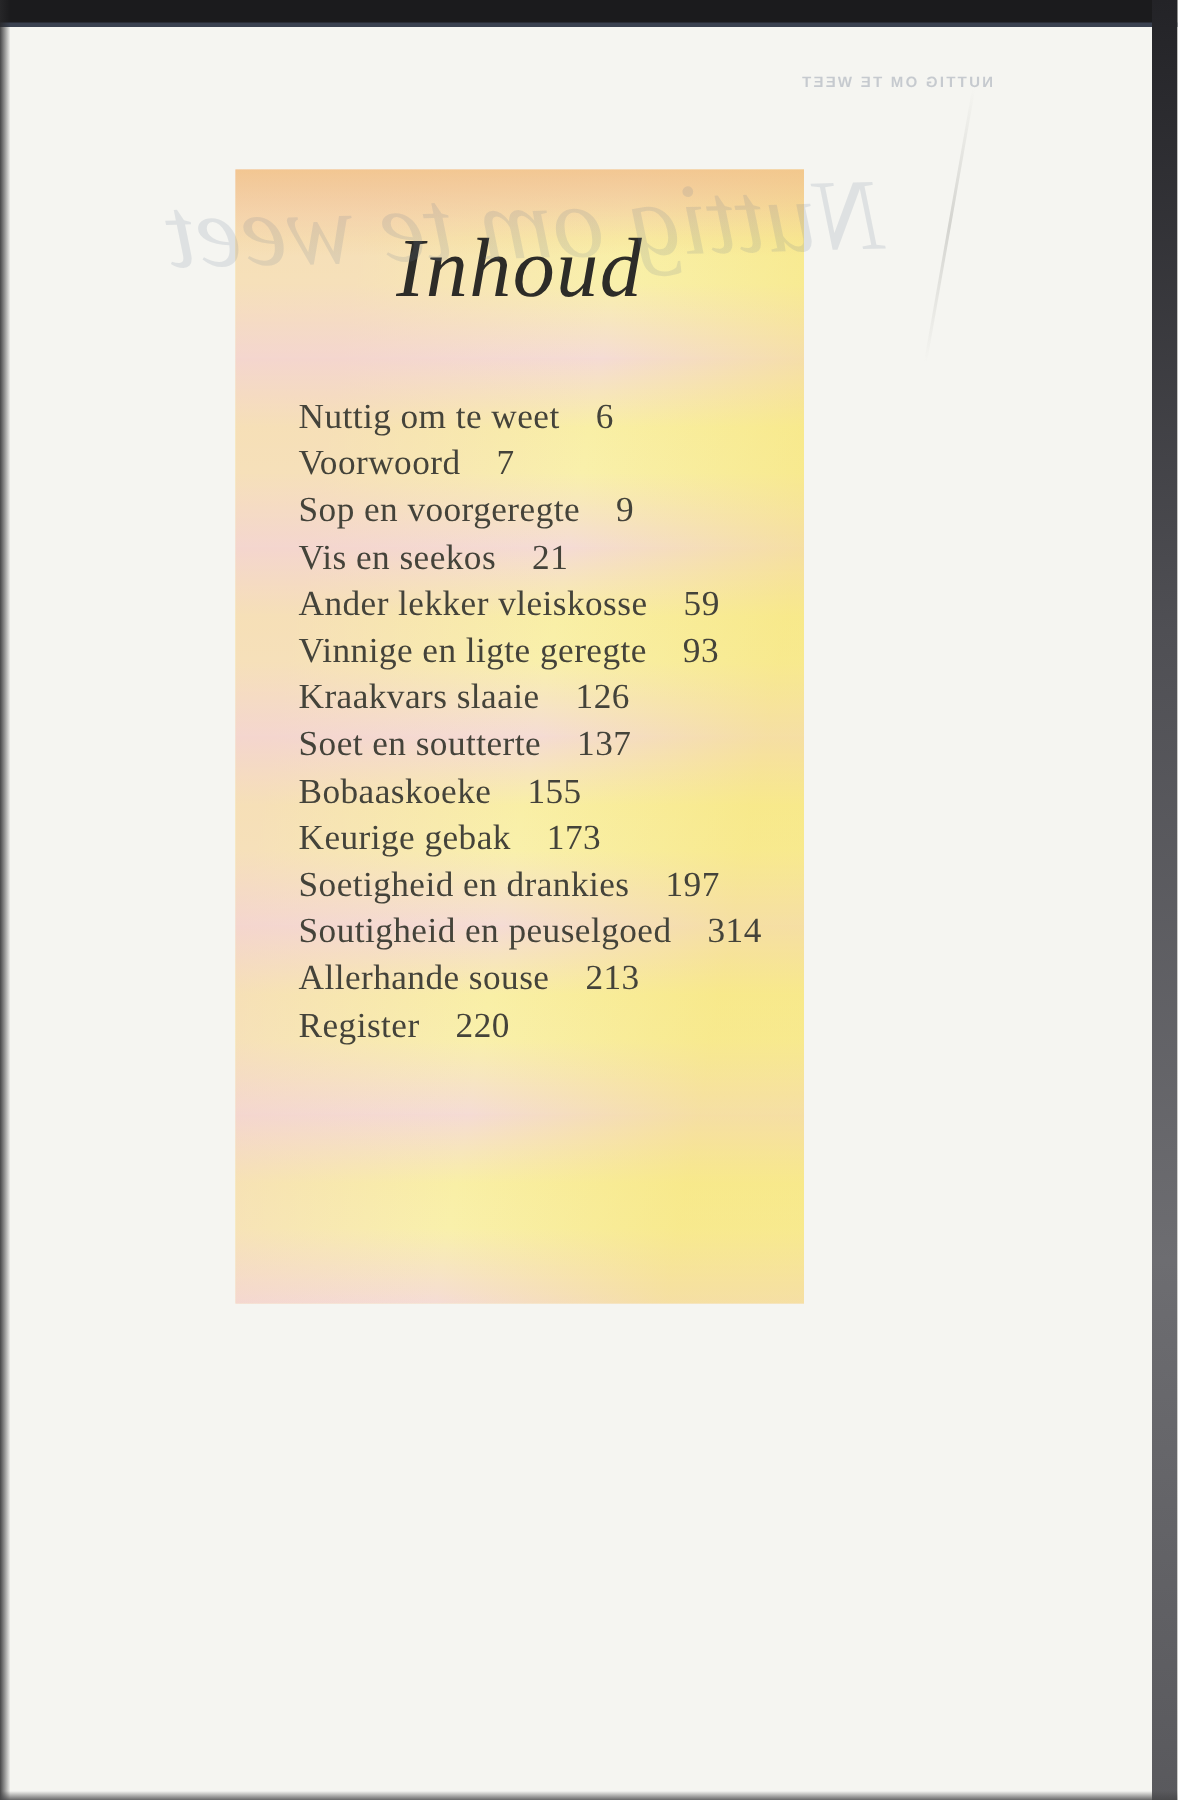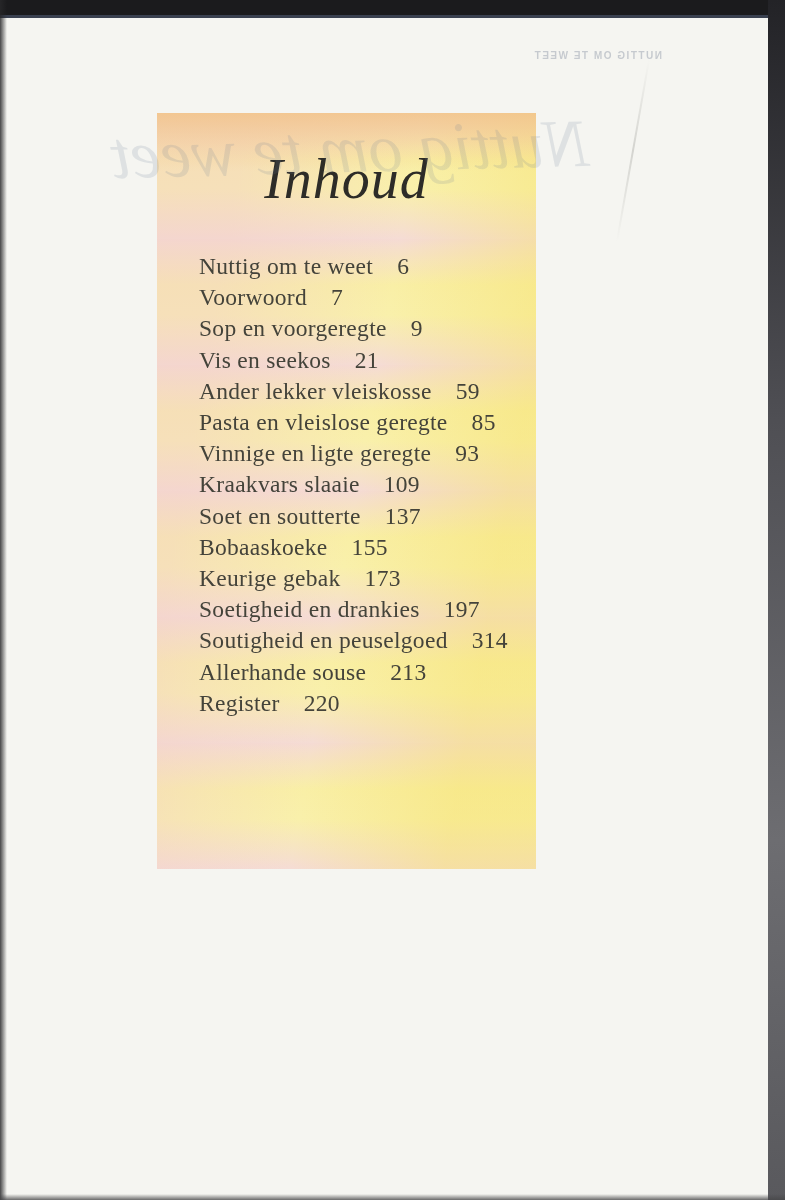--- a/index.html
+++ b/index.html
@@ -74,21 +74,21 @@
     margin: 0;
     padding-top: 34px;
     text-align: center;
     font-style: italic;
     font-weight: 500;
     font-size: 56px;
     letter-spacing: 1px;
     color: #2d2c28;
   }
   .toc {
-    position: absolute; left: 42px; top: 138px; right: 10px;
+    position: absolute; left: 42px; top: 150px; right: 10px;
   }
   .toc-row {
     font-size: 23.5px;
     line-height: 31.2px;
     color: #44433a;
     white-space: nowrap;
     letter-spacing: 0.3px;
   }
   .toc-page { margin-left: 24px; }
 </style>
@@ -104,23 +104,22 @@
   <div class="ghost-title">Nuttig om te weet</div>
 
   <div class="panel">
     <h1 class="panel-title">Inhoud</h1>
     <div class="toc">
         <div class="toc-row"><span class="toc-label">Nuttig om te weet</span><span class="toc-page">6</span></div>
         <div class="toc-row"><span class="toc-label">Voorwoord</span><span class="toc-page">7</span></div>
         <div class="toc-row"><span class="toc-label">Sop en voorgeregte</span><span class="toc-page">9</span></div>
         <div class="toc-row"><span class="toc-label">Vis en seekos</span><span class="toc-page">21</span></div>
         <div class="toc-row"><span class="toc-label">Ander lekker vleiskosse</span><span class="toc-page">59</span></div>
-        <div class="toc-row"><span class="toc-label">Pasta en vleislose geregte</span><span class="toc-page">85</span></div>
         <div class="toc-row"><span class="toc-label">Vinnige en ligte geregte</span><span class="toc-page">93</span></div>
-        <div class="toc-row"><span class="toc-label">Kraakvars slaaie</span><span class="toc-page">109</span></div>
+        <div class="toc-row"><span class="toc-label">Kraakvars slaaie</span><span class="toc-page">126</span></div>
         <div class="toc-row"><span class="toc-label">Soet en soutterte</span><span class="toc-page">137</span></div>
         <div class="toc-row"><span class="toc-label">Bobaaskoeke</span><span class="toc-page">155</span></div>
         <div class="toc-row"><span class="toc-label">Keurige gebak</span><span class="toc-page">173</span></div>
         <div class="toc-row"><span class="toc-label">Soetigheid en drankies</span><span class="toc-page">197</span></div>
         <div class="toc-row"><span class="toc-label">Soutigheid en peuselgoed</span><span class="toc-page">314</span></div>
         <div class="toc-row"><span class="toc-label">Allerhande souse</span><span class="toc-page">213</span></div>
         <div class="toc-row"><span class="toc-label">Register</span><span class="toc-page">220</span></div>
       </div>
   </div>
 

